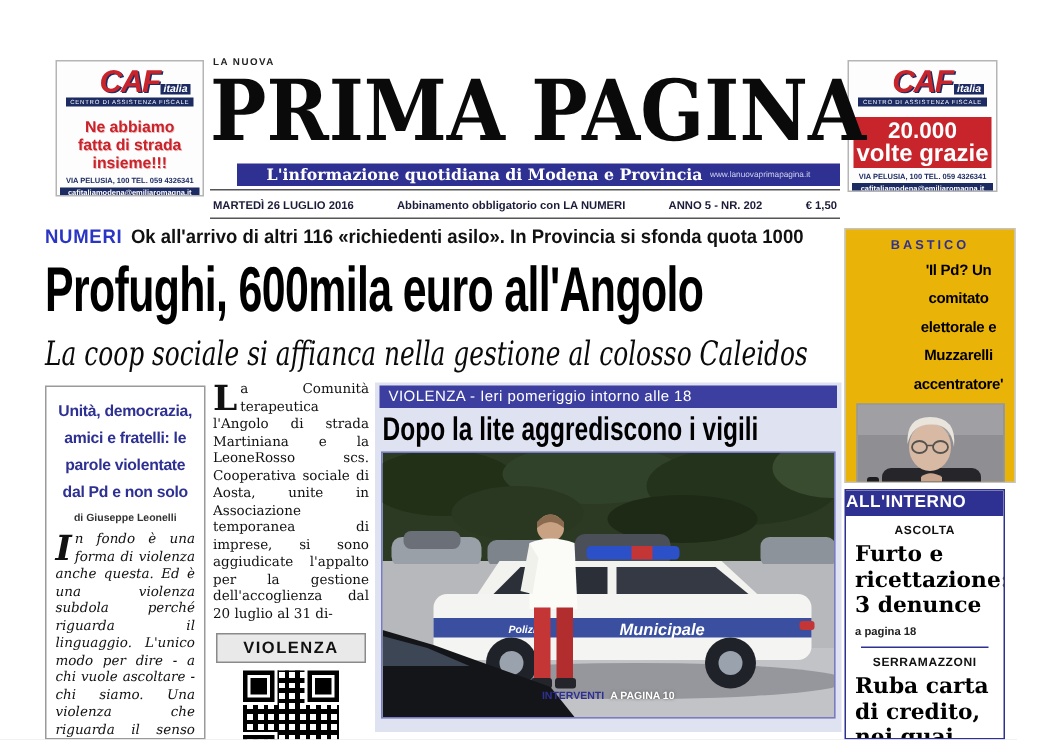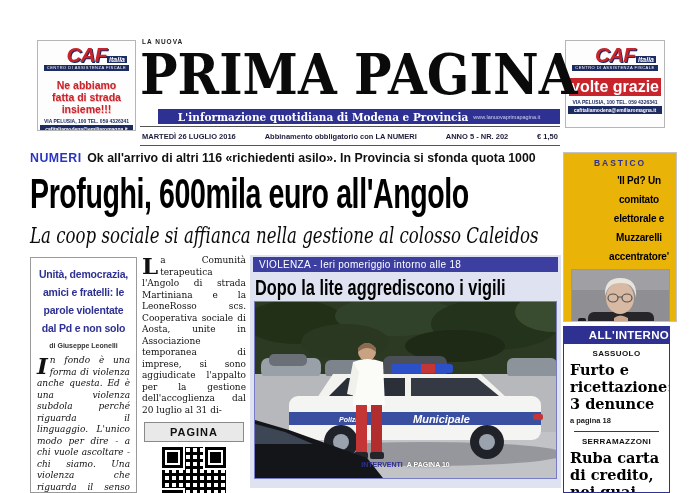--- a/index.html
+++ b/index.html
@@ -83,21 +83,21 @@
   .cap-b{color:#fff;text-shadow:0 0 2px #555;}
 
   
   #bastico{left:563px;top:152px;width:114px;height:170px;border:1px solid #c3c3c3;background:#eab308;
            padding:5px 4px 0;overflow:hidden;text-align:center;}
   .b-header{color:#2e3192;font-weight:bold;font-size:8.5px;letter-spacing:2px;}
   .b-headline{font-weight:bold;font-size:10px;line-height:19px;letter-spacing:-.2px;color:#000;margin-top:3px;margin-left:38px;}
   .b-photo{width:97px;height:58px;margin:3px auto 0;border:1px solid #999;overflow:hidden;background:#8f8f93;}
 
   #inside{left:563px;top:326px;width:107px;height:167px;border:1px solid #2e3192;background:#fff;overflow:hidden;}
-  .in-header{background:#2e3192;color:#fff;font-weight:bold;font-size:11.5px;line-height:17px;text-align:right;
+  .in-header{background:#2e3192;color:#fff;font-weight:bold;font-size:11.5px;line-height:17px;text-align:left;
              letter-spacing:.3px;}
   .in-item{padding:5px 6px 0;}
   .in-sec{font-size:8px;font-weight:bold;text-align:center;letter-spacing:.4px;color:#111;}
   .in-title{font-family:"DejaVu Serif",serif;font-weight:bold;font-size:14.5px;line-height:17px;margin-top:3px;color:#000;}
   .in-page{font-size:7.5px;font-weight:bold;text-align:left;margin-top:4px;color:#222;}
   .in-div{height:1px;background:#2e3192;margin:6px 10px 0;}
 </style>
 </head>
 <body>
 
@@ -118,20 +118,21 @@
     <div class="ad-mail">cafitaliamodena@emiliaromagna.it</div>
   </div>
 
   <div class="abs ad" style="left:565px;top:40px;width:100px;height:88px;">
     <div class="caflogo">
       <div class="caf-main">CAF</div>
       <div class="caf-italia">italia</div>
       <div class="caf-sub">CENTRO DI ASSISTENZA FISCALE</div>
     </div>
     <div class="ad-red-box">
+      <div class="ad-red-1">20.000</div>
       <div class="ad-red-2">volte grazie</div>
     </div>
     <div class="ad-addr">VIA PELUSIA, 100 TEL. 059 4326341</div>
     <div class="ad-mail">cafitaliamodena@emiliaromagna.it</div>
   </div>
 
   <div class="abs" id="masthead">
     <div class="overline">LA NUOVA</div>
     <div class="mast-title">PRIMA PAGINA</div>
   </div>
@@ -157,21 +158,21 @@
     <div class="op-byline">di Giuseppe Leonelli</div>
     <div class="serif-body italic">
       <span class="dropcap">I</span><span>n fondo è una forma di violenza anche questa. Ed è una violenza subdola perché riguarda il linguaggio. L'unico modo per dire - a chi vuole ascoltare - chi siamo. Una violenza che riguarda il senso profondo (ma nemmeno troppo) delle parole. Ieri l'altro in un comunicato la segretaria Pd Lucia Bursi ha presentato la prossima festa de l'Unità di Ponte Alto beatificando proprio la parola «Unità». La Bursi è partita dal rior</span>
     </div>
   </div>
 
   <div class="abs" id="midcol">
     <div class="serif-body">
       <span class="dropcap">L</span><span>a Comunità terapeutica l'Angolo di strada Martiniana e la LeoneRosso scs. Cooperativa sociale di Aosta, unite in Associazione temporanea di imprese, si sono aggiudicate l'appalto per la gestione dell'accoglienza dal 20 luglio al 31 di-</span>
     </div>
-    <div id="ascolta">PAGINA</div>
+    <div id="ascolta">VIOLENZA</div>
     <div class="qrwrap">
       <div class="qf tl"></div>
       <div class="qf tr"></div>
       <div class="qf bl"></div>
     </div>
 
   </div>
 
   <div class="abs" id="violence">
     <div class="v-kicker">VIOLENZA - Ieri pomeriggio intorno alle 18</div>
@@ -250,21 +251,21 @@
     <div class="pref" style="margin-top:4px;">
       <div class="bar"></div>
       <div class="lbl">A PAGINA 4</div>
       <div class="bar"></div>
     </div>
   </div>
 
   <div class="abs" id="inside">
     <div class="in-header">ALL'INTERNO</div>
     <div class="in-item">
-      <div class="in-sec">SASSUOLO</div>
+      <div class="in-sec">ASCOLTA</div>
       <div class="in-title">Furto e ricettazione: 3 denunce</div>
       <div class="in-page">a pagina 18</div>
     </div>
     <div class="in-div"></div>
     <div class="in-item">
       <div class="in-sec">SERRAMAZZONI</div>
       <div class="in-title">Ruba carta di credito, nei guai 21enne</div>
     </div>
   </div>
 

